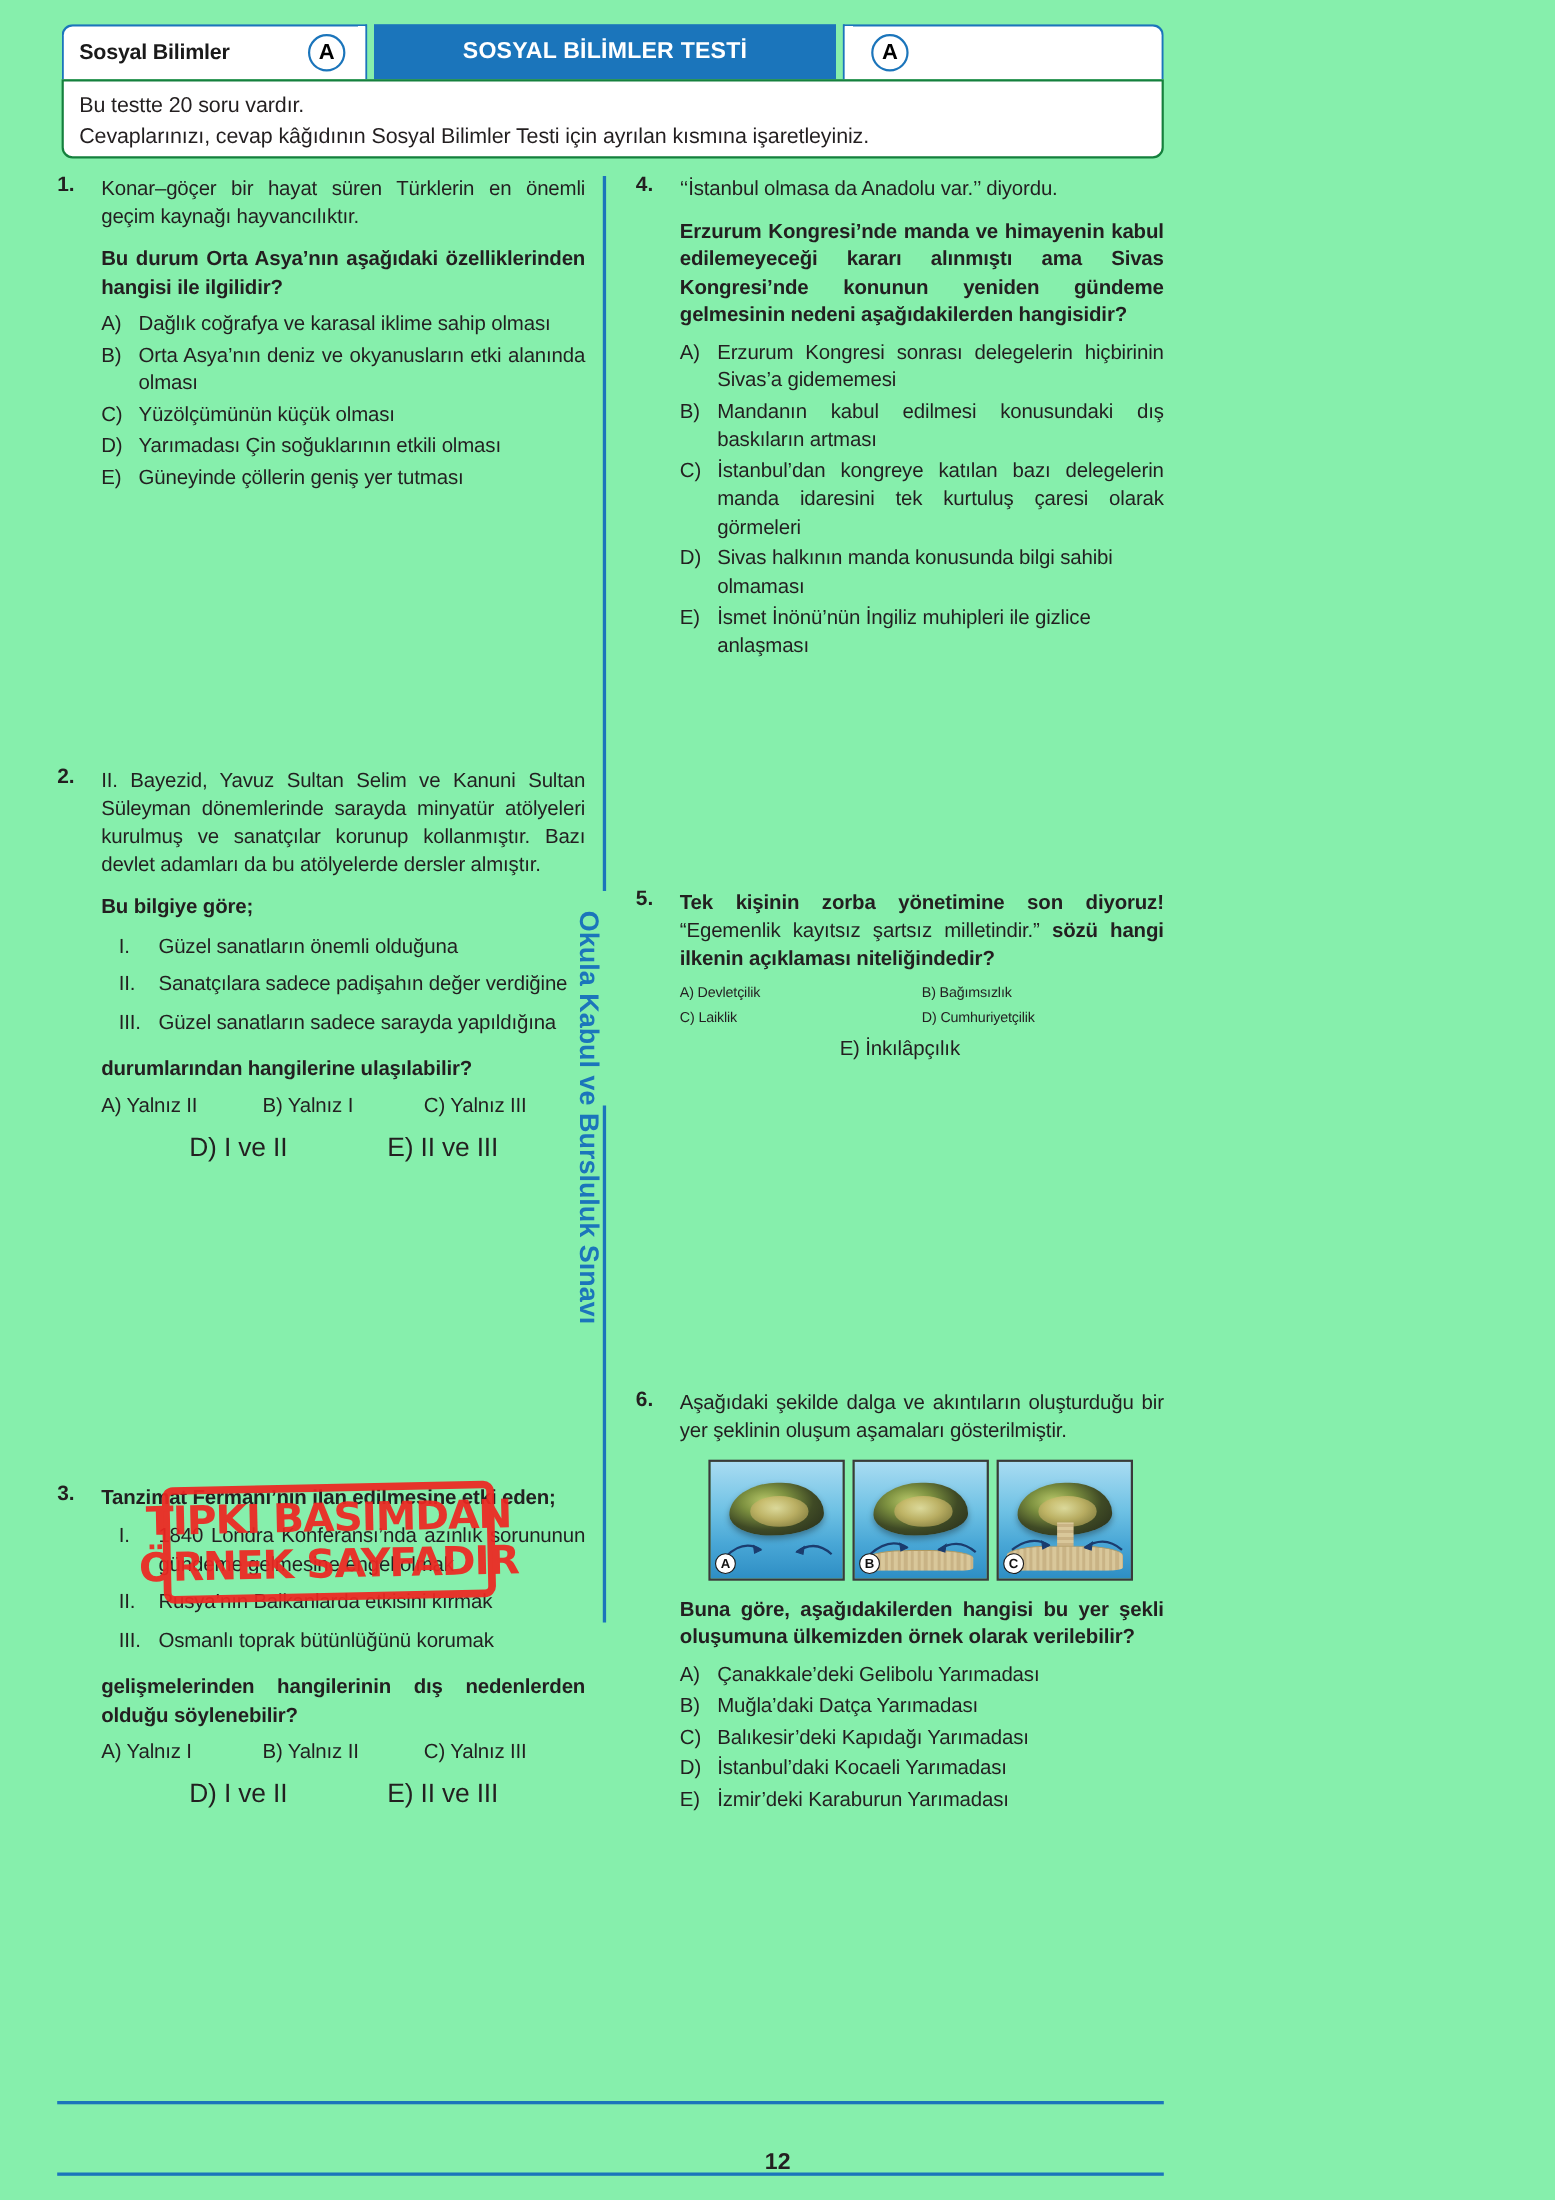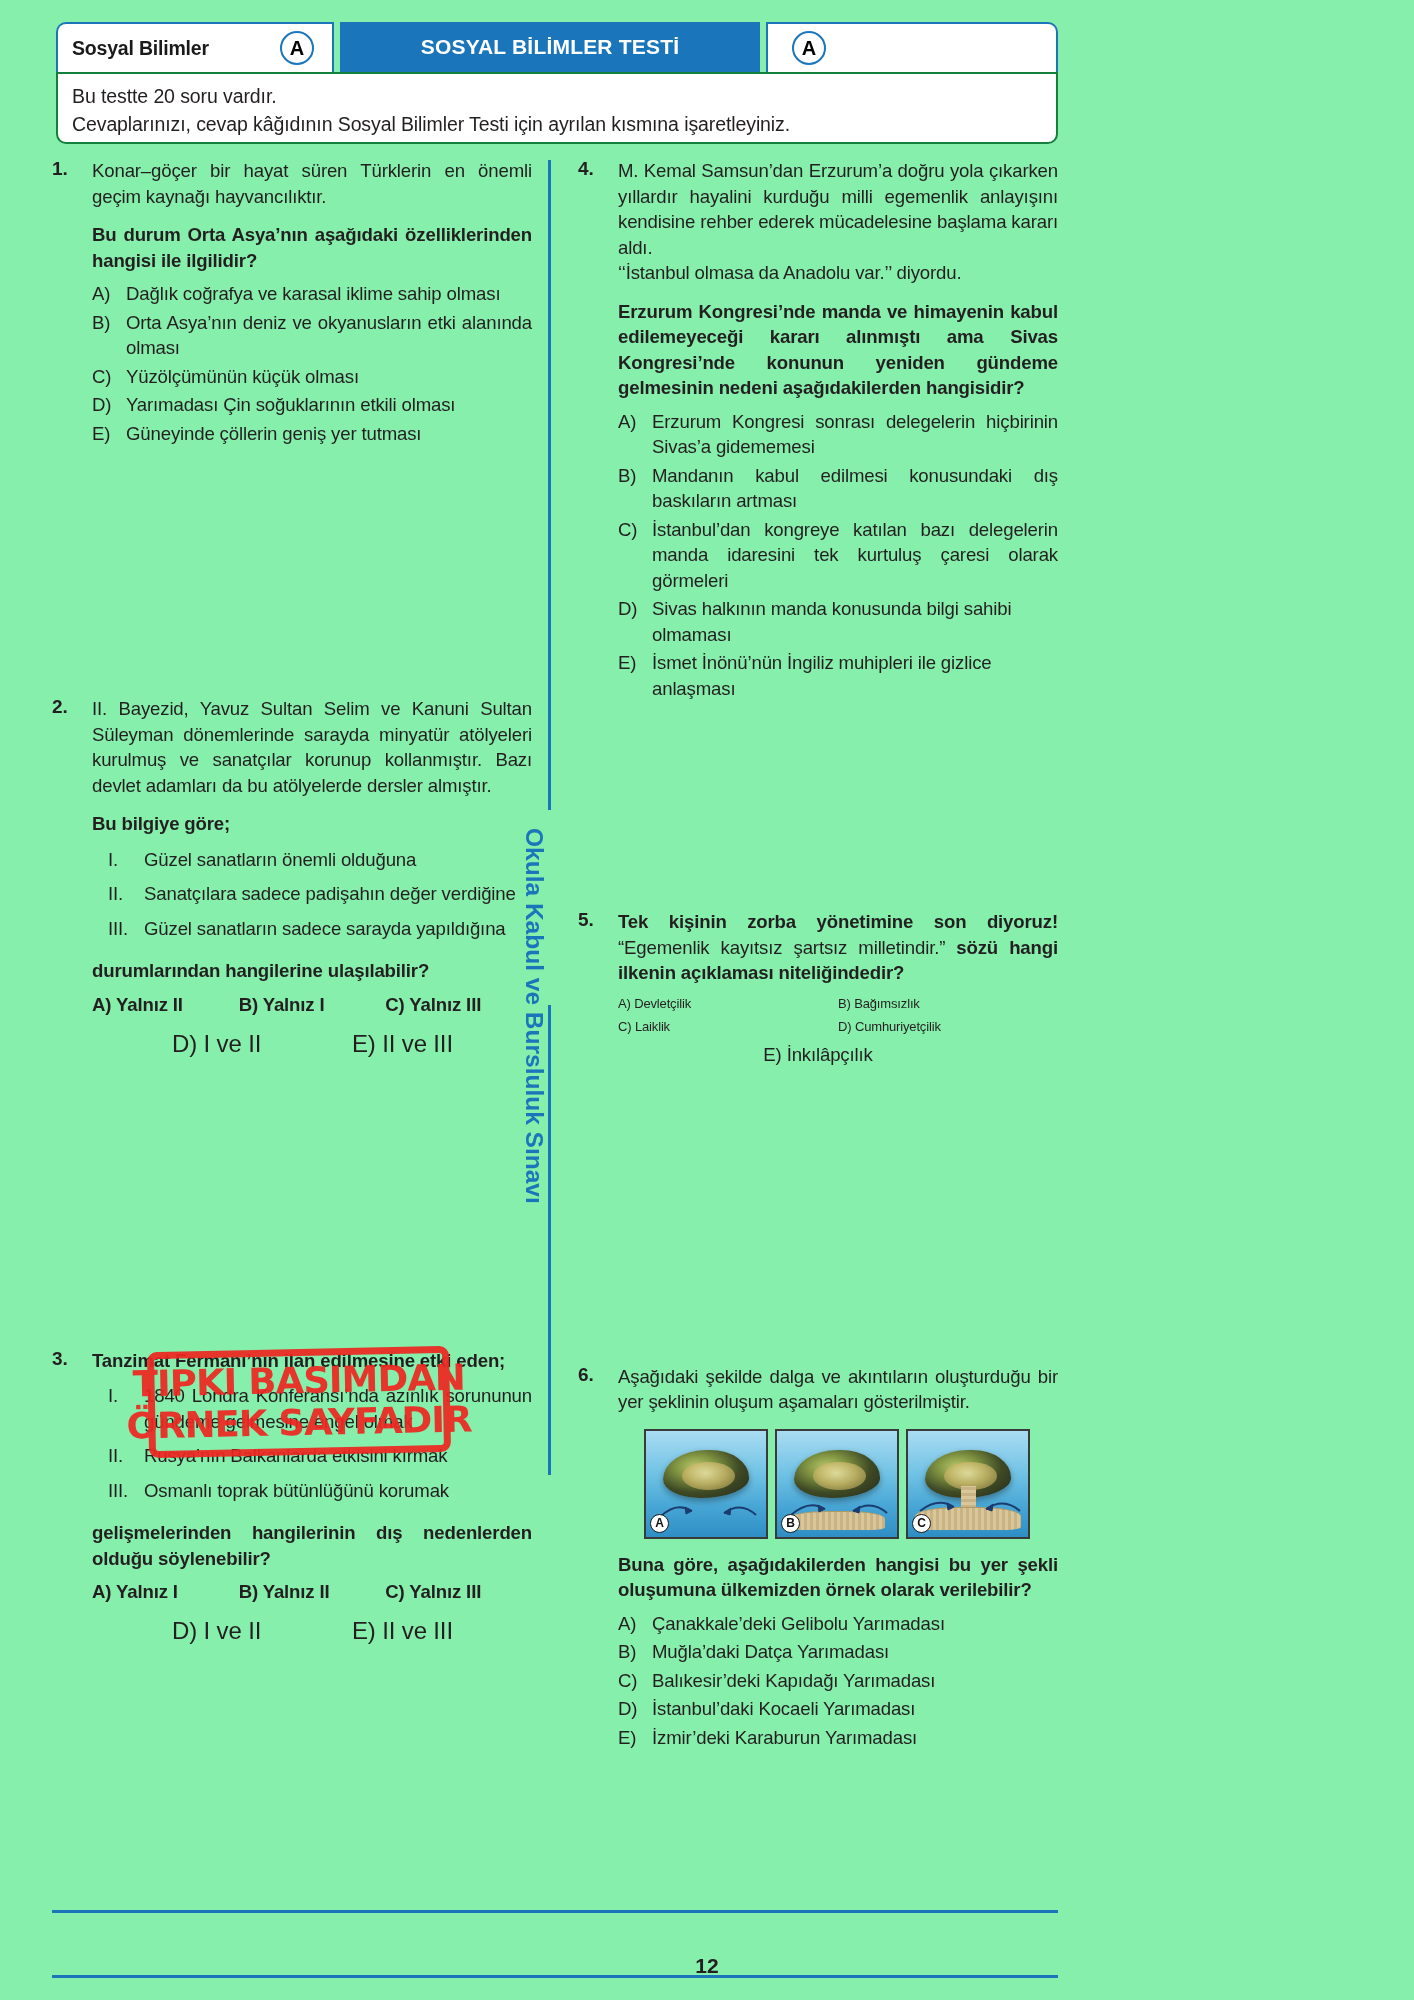--- a/index.html
+++ b/index.html
@@ -204,21 +204,21 @@
   }
   .rom .mk { position: absolute; left: 0; top: 0; }
 
   
   .ans-grid3 {
     display: flex;
     margin-top: 10px;
     font-size: 18.6px;
     letter-spacing: -0.15px;
   }
-  .ans-grid3 > div { width: 33.33%; font-weight: bold; }
+  .ans-grid3 > div { width: 33.33%; }
   .ans-grid2 {
     display: flex;
     margin-top: 14px;
     font-size: 24px;
     letter-spacing: -0.15px;
     padding-left: 80px;
   }
   .ans-grid2 > div { width: 210px; }
 
   .ans-2col {
@@ -528,21 +528,20 @@
           <span>II ve III</span>
         </div>
       </div>
     </div>
   </div>
 
   <div class="col-right">
 
     <div class="q">
       <div class="q-num">4.</div>
-      <div class="stem just">M. Kemal Samsun’dan Erzurum’a doğru yola çıkarken yıllardır hayalini kurduğu milli egemenlik anlayışını kendisine rehber ederek mücadelesine başlama kararı aldı.</div>
       <div class="stem">‘‘İstanbul olmasa da Anadolu var.’’ diyordu.</div>
       <div class="gap"></div>
       <div class="stem bold just">Erzurum Kongresi’nde manda ve himayenin kabul edilemeyeceği kararı alınmıştı ama Sivas Kongresi’nde konunun yeniden gündeme gelmesinin nedeni aşağıdakilerden hangisidir?</div>
       <div class="opts">
         <div class="opt">
           <span class="mk">A)</span>
           <span>Erzurum Kongresi sonrası delegelerin hiçbirinin Sivas’a gidememesi</span>
         </div>
         <div class="opt">
           <span class="mk">B)</span>

